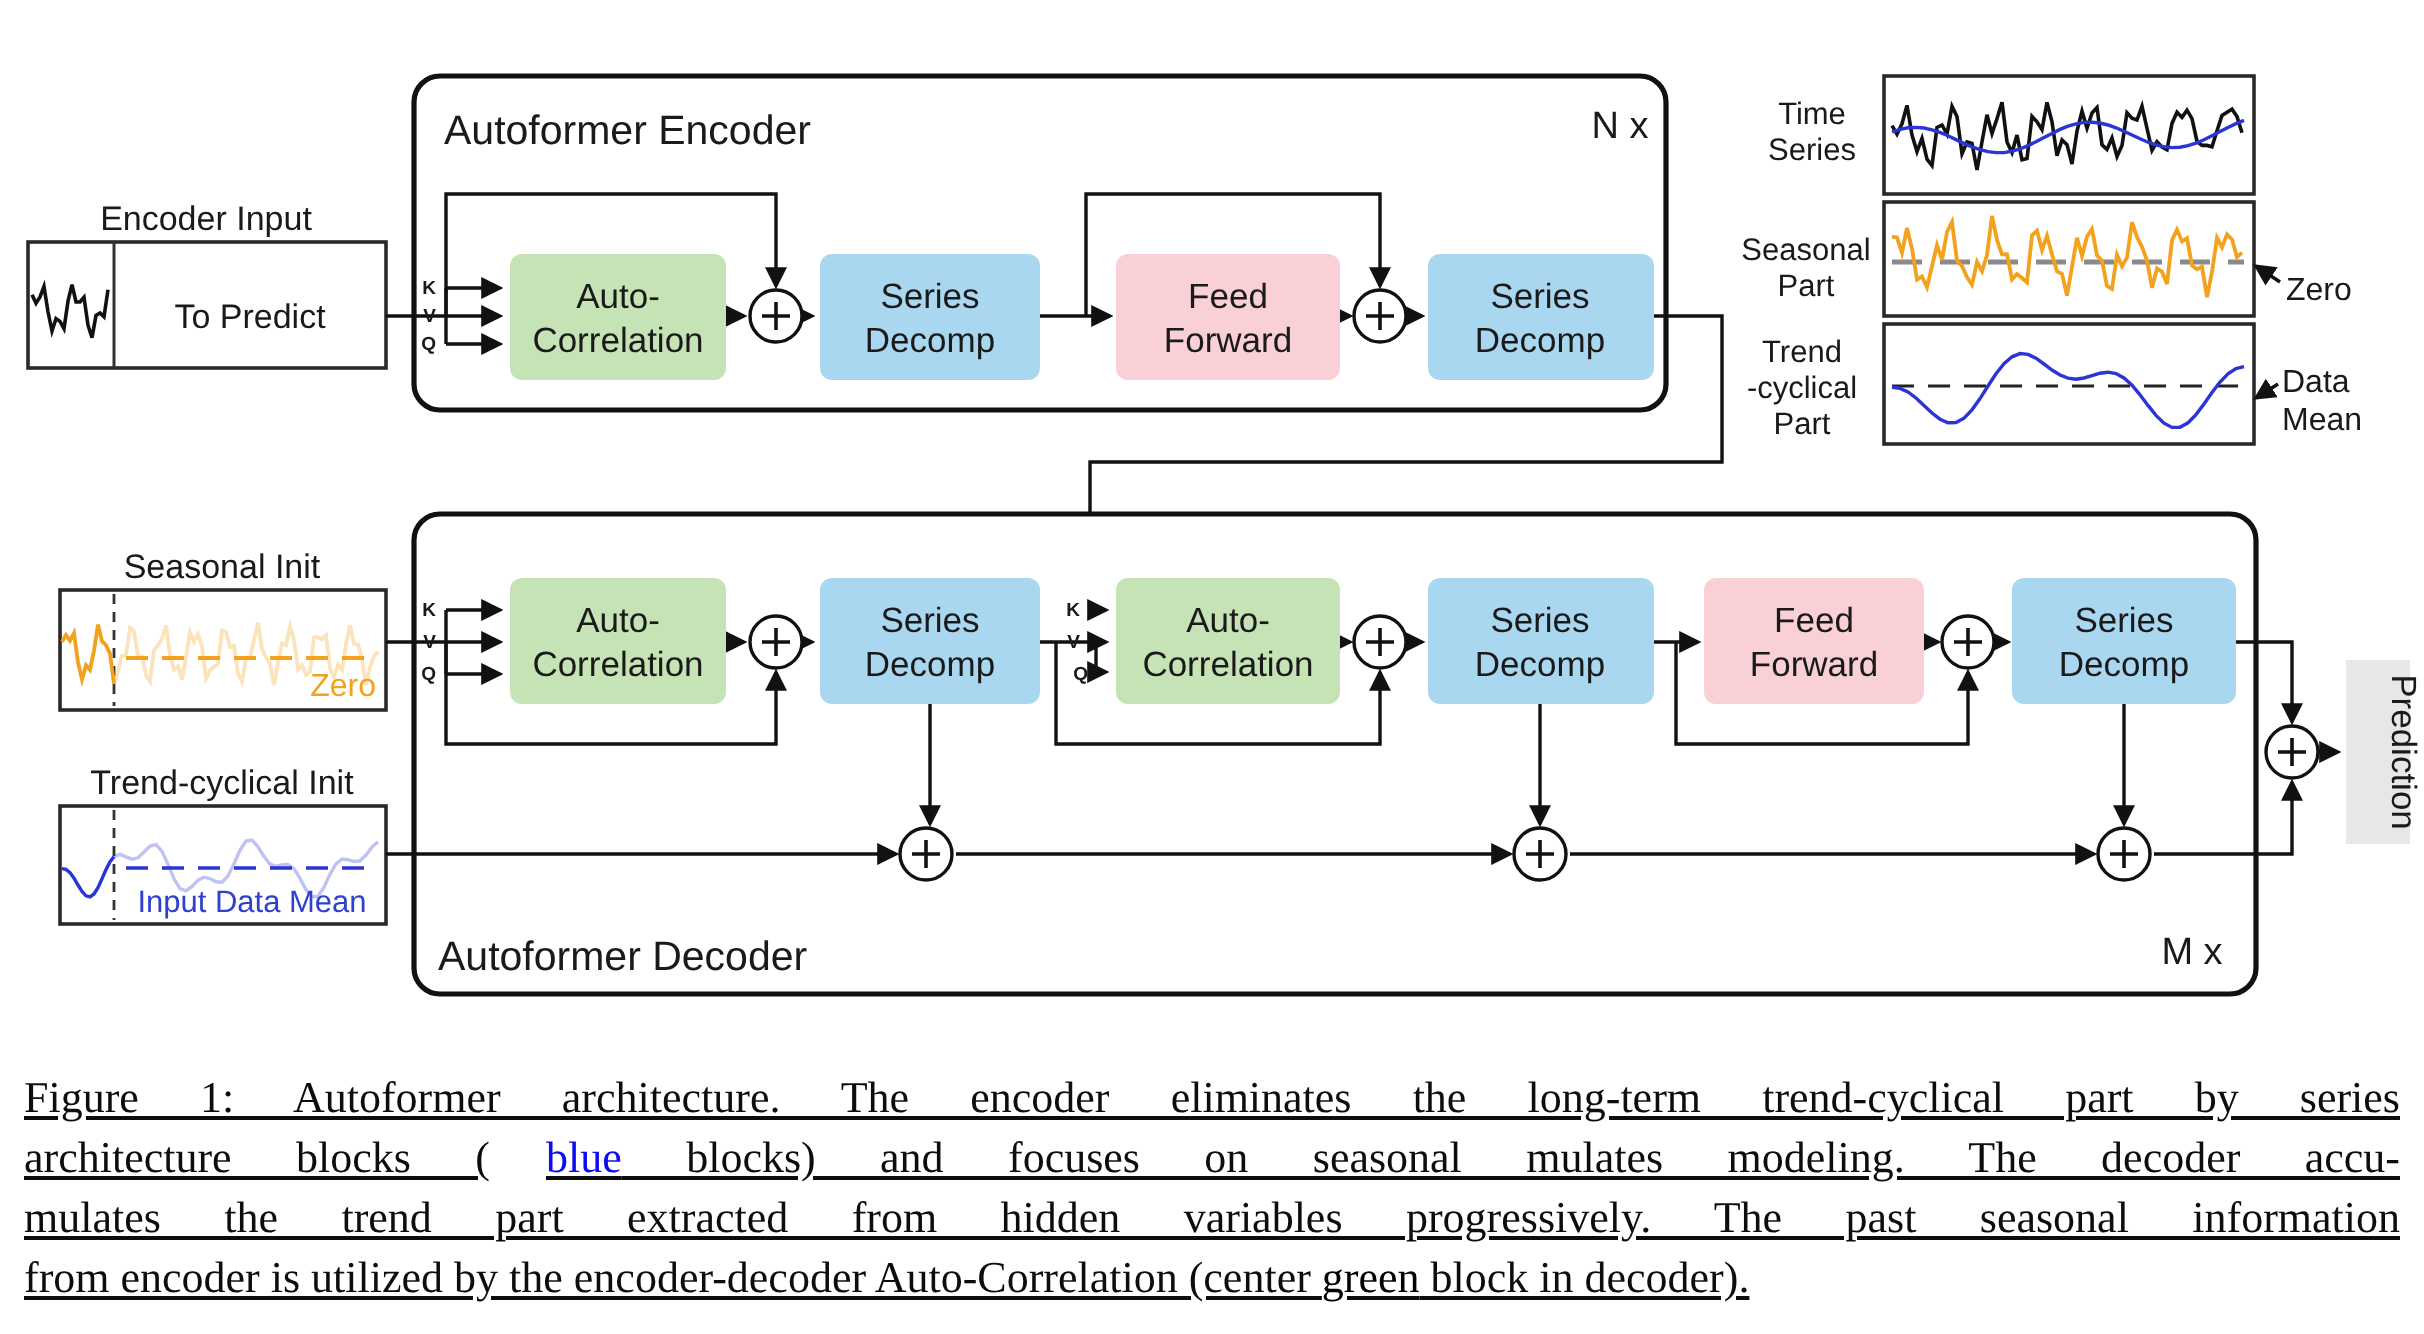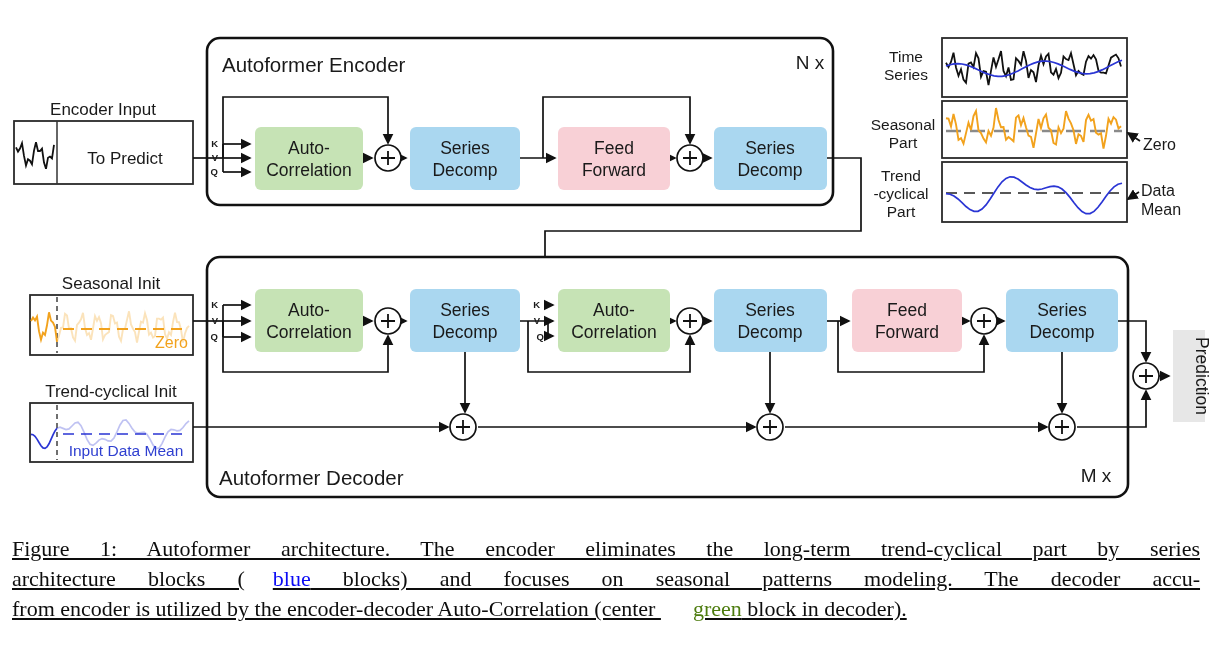--- a/index.html
+++ b/index.html
@@ -260,16 +260,17 @@
           <path class="pluss" d="M1139,376H1153M1146,369V383"></path>
         </g>
     <path class="wire" d="M1159,376 H1169" marker-end="url(#arr)"></path>
     <rect x="1173" y="330" width="32" height="92" class="predrect"></rect>
     <text transform="translate(1196,376) rotate(90)" style="font-size:17.5px" text-anchor="middle">Prediction</text>
   </g>
 </svg>
 
 <div class="caption">
   <div class="cap-line"><span>Figure 1: Autoformer architecture. The encoder eliminates the long-term trend-cyclical part by series</span></div>
-  <div class="cap-line"><span>architecture blocks (</span><span style="color: rgb(11, 11, 245); margin-left: 28px;">blue</span><span> blocks) and focuses on seasonal patterns modeling. The decoder accu-</span></div>
-  <div class="cap-line last"><span>from encoder is utilized by the encoder-decoder Auto-Correlation (center </span><span style="color: #4d7c0f; margin-left: 32px;">green</span><span> block in decoder).</span></div>
+  <div class="cap-line"><span>architecture blocks (</span><span style="color: rgb(11, 11, 245); margin-left: 28px;">blue</span><span> blocks) and focuses on seasonal mulates modeling. The decoder accu-</span></div>
+  <div class="cap-line"><span>mulates the trend part extracted from hidden variables progressively. The past seasonal information</span></div>
+  <div class="cap-line last"><span>from encoder is utilized by the encoder-decoder Auto-Correlation (center </span><span style="color: #000000;">green</span><span> block in decoder).</span></div>
 </div>
 </div>
 
 </body></html>

